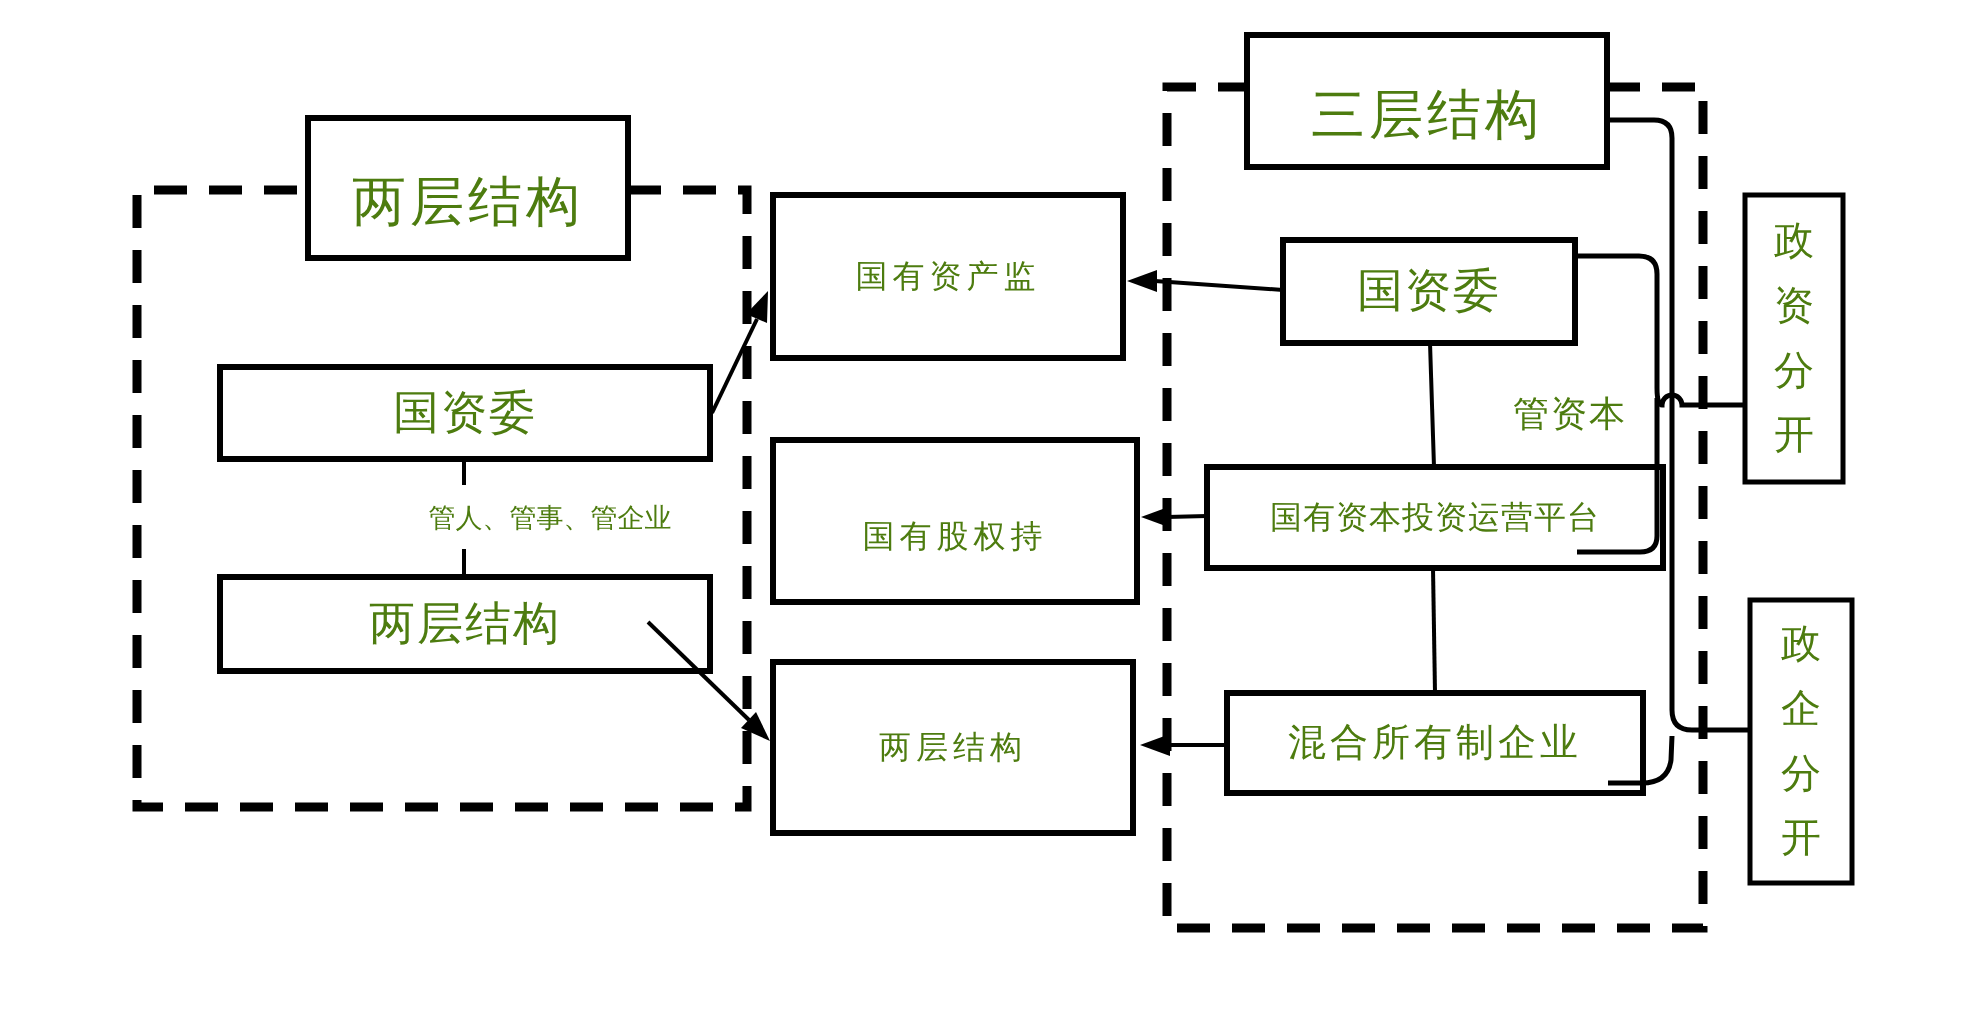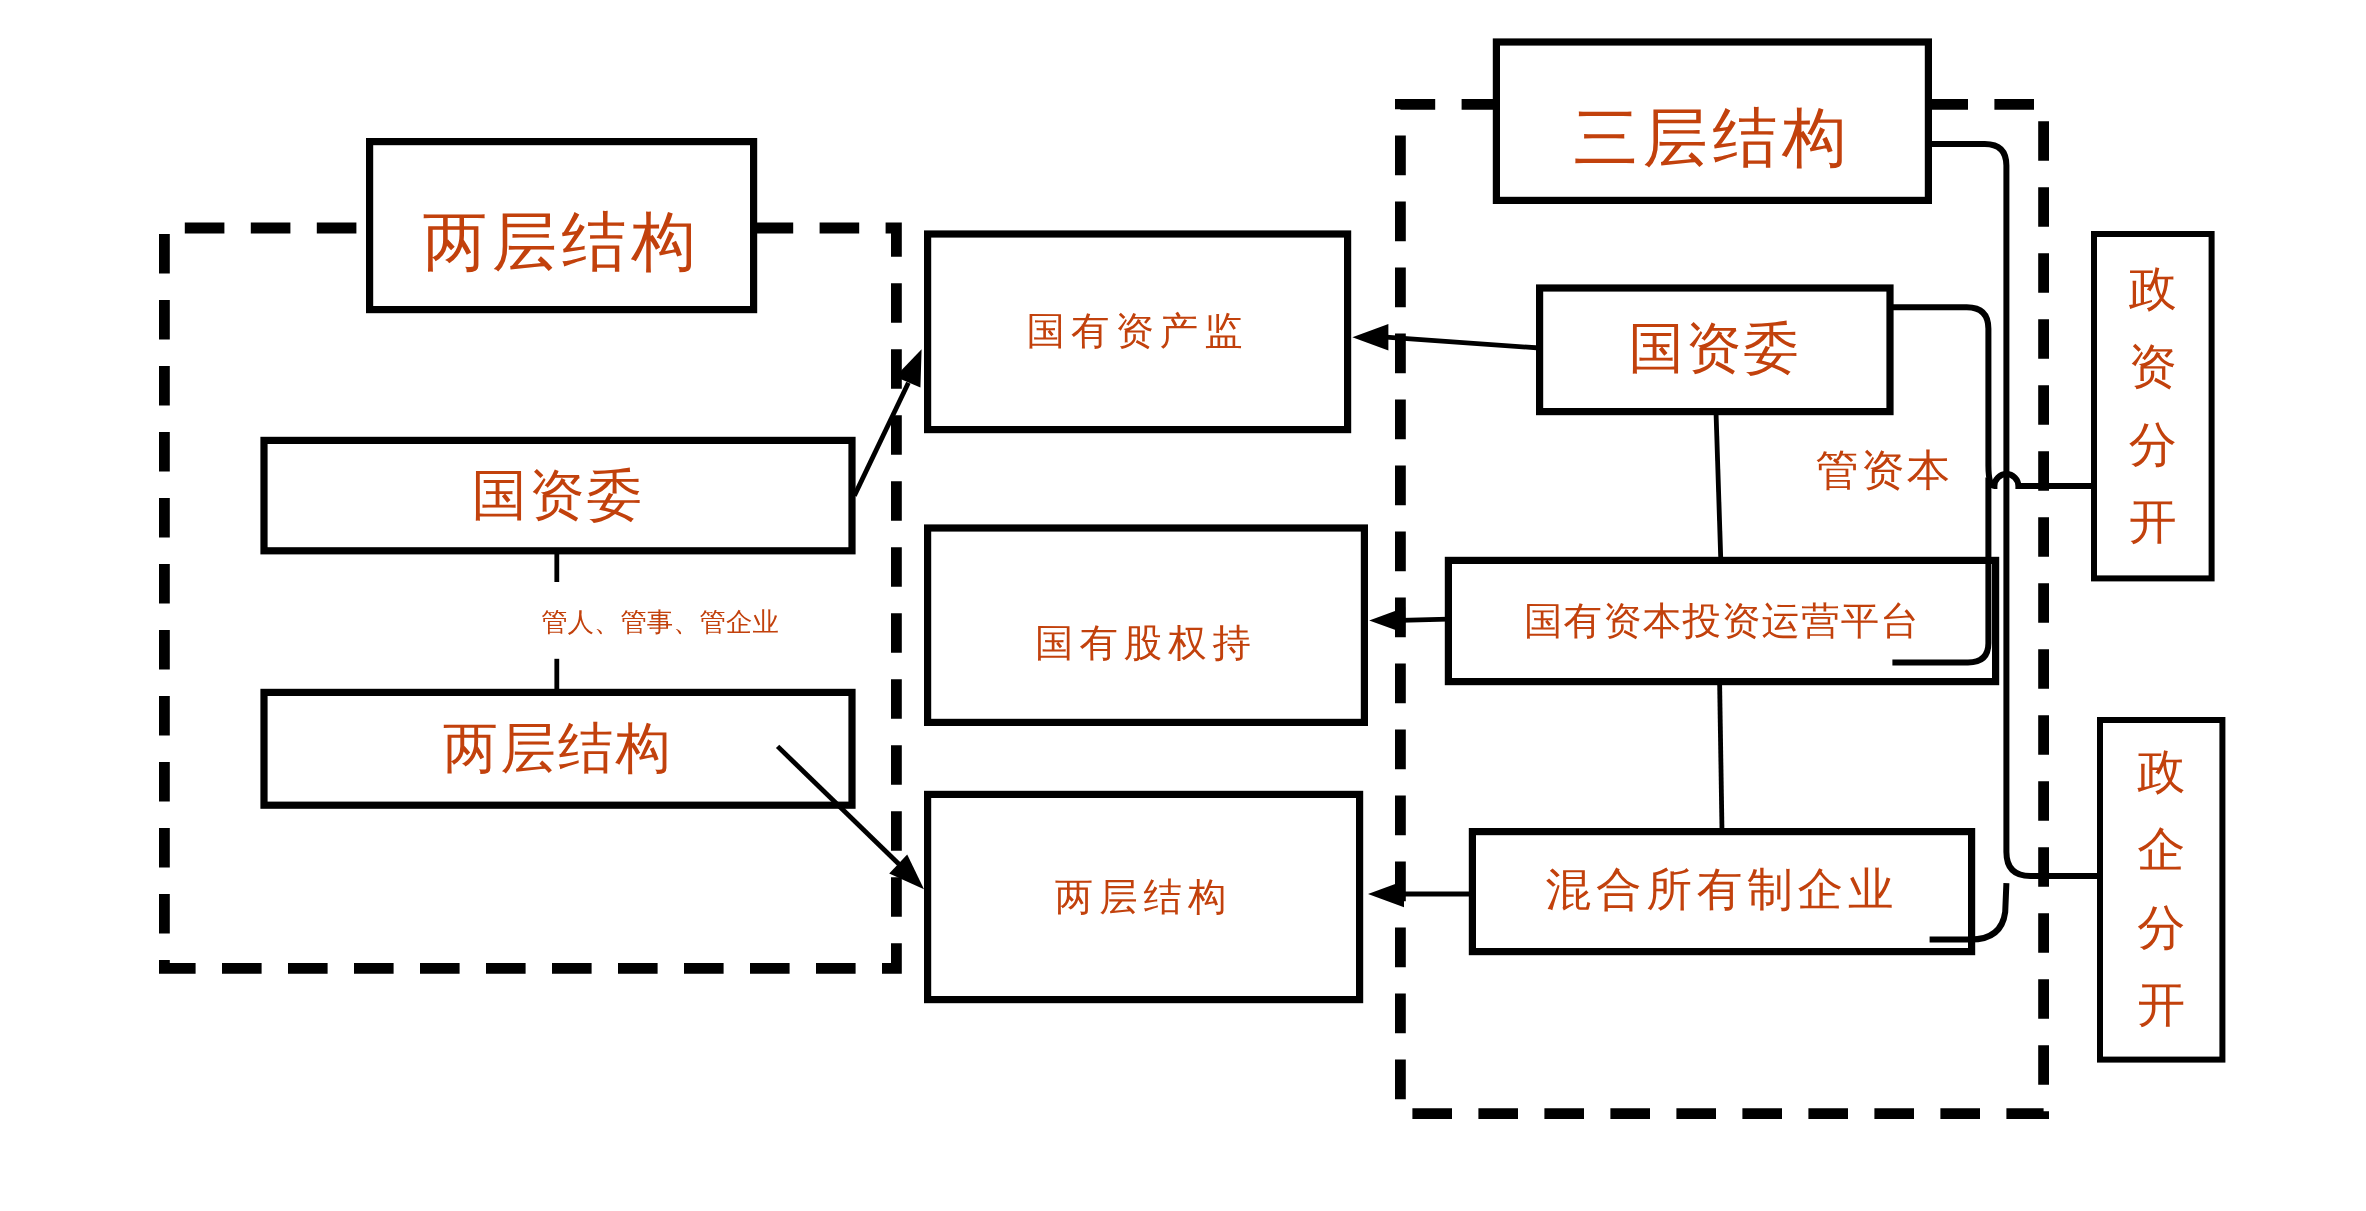--- a/index.html
+++ b/index.html
@@ -8,27 +8,27 @@
     width:1972px;height:1009px;
     background:#ffffff;
     font-family:"Liberation Serif","DejaVu Serif",serif;
     color:#000;
     overflow:hidden;
   }
   #lines{position:absolute;left:0;top:0;width:1972px;height:1009px;}
   .lbl{
     position:absolute;
     display:flex;align-items:center;justify-content:center;
-    text-align:center;color:#c2410c;line-height:1.1;
+    text-align:center;color:#4d7c0f;line-height:1.1;
     white-space:nowrap;
   }
   .title{font-size:54px;letter-spacing:4px;transform:translateY(15px);}
   .big{font-size:46px;letter-spacing:2px;}
   .mid{font-size:32px;letter-spacing:5px;}
-  .small{font-size:22px;letter-spacing:0;}
+  .small{font-size:27px;letter-spacing:0;}
   .note{font-size:36px;letter-spacing:2px;}
   .plat{font-size:32px;letter-spacing:1px;}
   .mix{font-size:38px;letter-spacing:4px;}
   .vert{font-size:40px;line-height:1.62;letter-spacing:0;}
 </style>
 </head>
 <body>
 
 <div id="canvas">
 
@@ -88,21 +88,21 @@
   <div class="lbl mid" style="left:773px;top:195px;width:350px;height:163px;">国有资产监</div>
 
   <div class="lbl mid" style="left:773px;top:456px;width:364px;height:162px;">国有股权持</div>
 
   <div class="lbl mid" style="left:773px;top:662px;width:360px;height:171px;">两层结构</div>
 
   <div class="lbl title" style="left:1247px;top:35px;width:360px;height:132px;">三层结构</div>
 
   <div class="lbl big" style="left:1283px;top:240px;width:292px;height:103px;">国资委</div>
 
-  <div class="lbl note" style="left:1490px;top:372px;width:160px;height:42px;">管资本</div>
+  <div class="lbl note" style="left:1490px;top:394px;width:160px;height:42px;">管资本</div>
 
   <div class="lbl plat" style="left:1207px;top:467px;width:456px;height:101px;">国有资本投资运营平台</div>
 
   <div class="lbl mix" style="left:1227px;top:693px;width:416px;height:100px;">混合所有制企业</div>
 
   <div class="lbl vert" style="left:1745px;top:195px;width:98px;height:287px;">政<br>资<br>分<br>开</div>
 
   <div class="lbl vert" style="left:1750px;top:600px;width:102px;height:283px;">政<br>企<br>分<br>开</div>
 
 </div>

